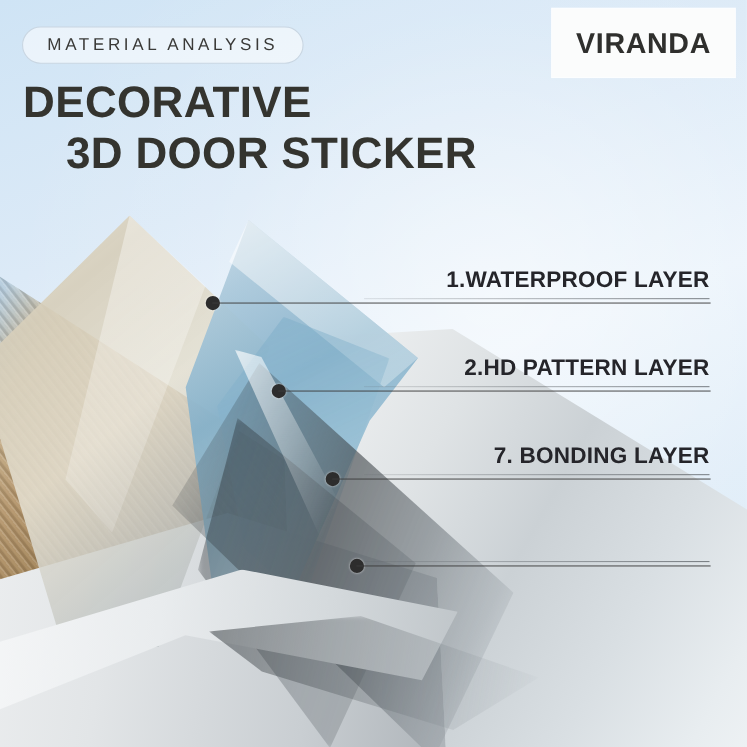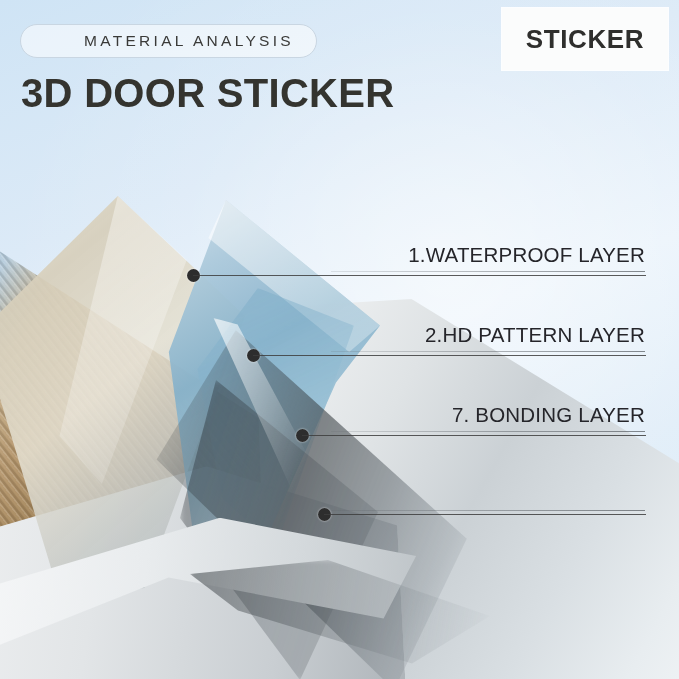--- a/index.html
+++ b/index.html
@@ -43,34 +43,33 @@
     border:1.4px solid #c9d6e2;
     border-radius:18px;
     background:rgba(255,255,255,.55);
     z-index:30;
   }
   .badge span{
     font-size:15.5px;
     letter-spacing:3.3px;
     color:#3a3a38;
     white-space:nowrap;
-    margin-left:41px;
   }
 
   .headline{
     position:absolute; left:21px; top:70px;
     z-index:30;
     color:#34342f;
     font-weight:bold;
     font-size:40px;
     line-height:47px;
     letter-spacing:.3px;
     white-space:nowrap;
   }
-  .headline .l2{ display:block; }
+  .headline .l2{ display:block;margin-left:39px; }
 
   .logo-box{
     position:absolute; left:502px; top:8px;
     width:166px; height:62px;
     background:#fbfcfc;
     box-shadow:0 0 0 1px rgba(255,255,255,.9);
     display:flex; align-items:center; justify-content:center;
     z-index:30;
   }
   .logo-box span{
@@ -290,21 +289,21 @@
   }
   .leader{
     position:absolute;
     height:1px;
     background:#3d3d3d;
     opacity:.85;
   }
 
   .label{
     position:absolute;
-    font-weight:normal;
+    font-weight:bold;
     font-size:20.5px;
     letter-spacing:.2px;
     color:#25252a;
     white-space:nowrap;
     text-align:center;
   }
   .rule{
     position:absolute;
     height:1px;
     background:linear-gradient(90deg,rgba(90,95,100,.15),rgba(70,75,80,.65));
@@ -341,25 +340,26 @@
 
     <div class="crescent"></div>
     <div class="crescent-dark"></div>
   </div>
 
   <div class="badge">
     <span>MATERIAL ANALYSIS</span>
   </div>
 
   <h1 class="headline">
+    <span class="l1">DECORATIVE</span>
     <span class="l2">3D DOOR STICKER</span>
   </h1>
 
   <div class="logo-box">
-    <span>STICKER</span>
+    <span>VIRANDA</span>
   </div>
 
   <div class="callouts" id="callouts">
       <div class="dot" style="left: 187px; top: 269px;"></div>
       <div class="leader" style="left: 193px; top: 275px; width: 453px;"></div>
       <div class="label" style="right: 34px; top: 243px;">1.WATERPROOF LAYER</div>
       <div class="rule" style="left: 331px; top: 271px; width: 314px;"></div>
       <div class="dot" style="left: 247px; top: 349px;"></div>
       <div class="leader" style="left: 253px; top: 355px; width: 393px;"></div>
       <div class="label" style="right: 34px; top: 323px;">2.HD PATTERN LAYER</div>

